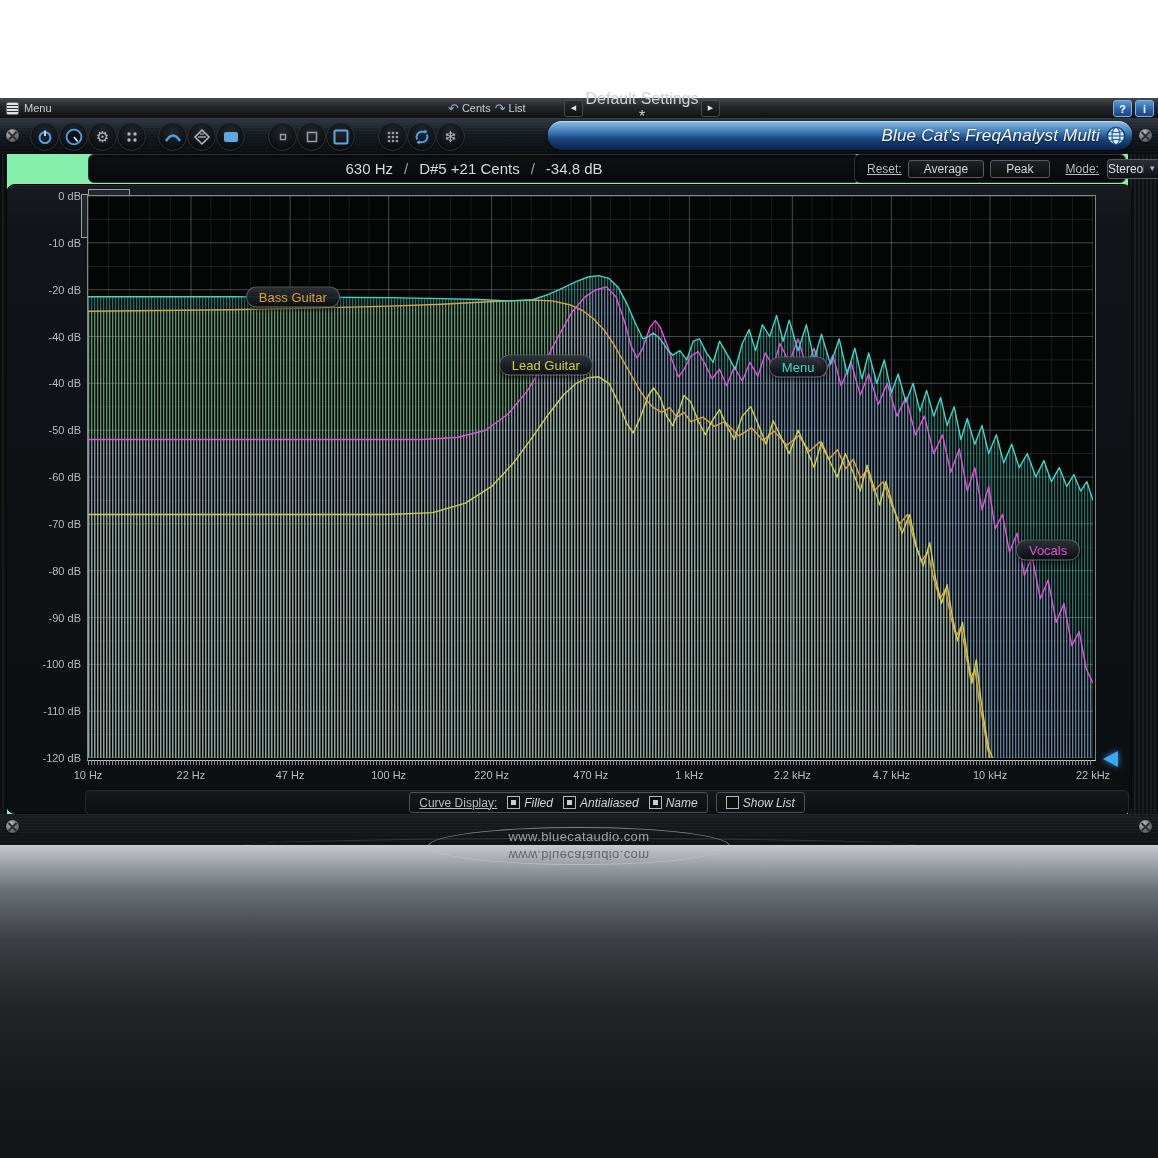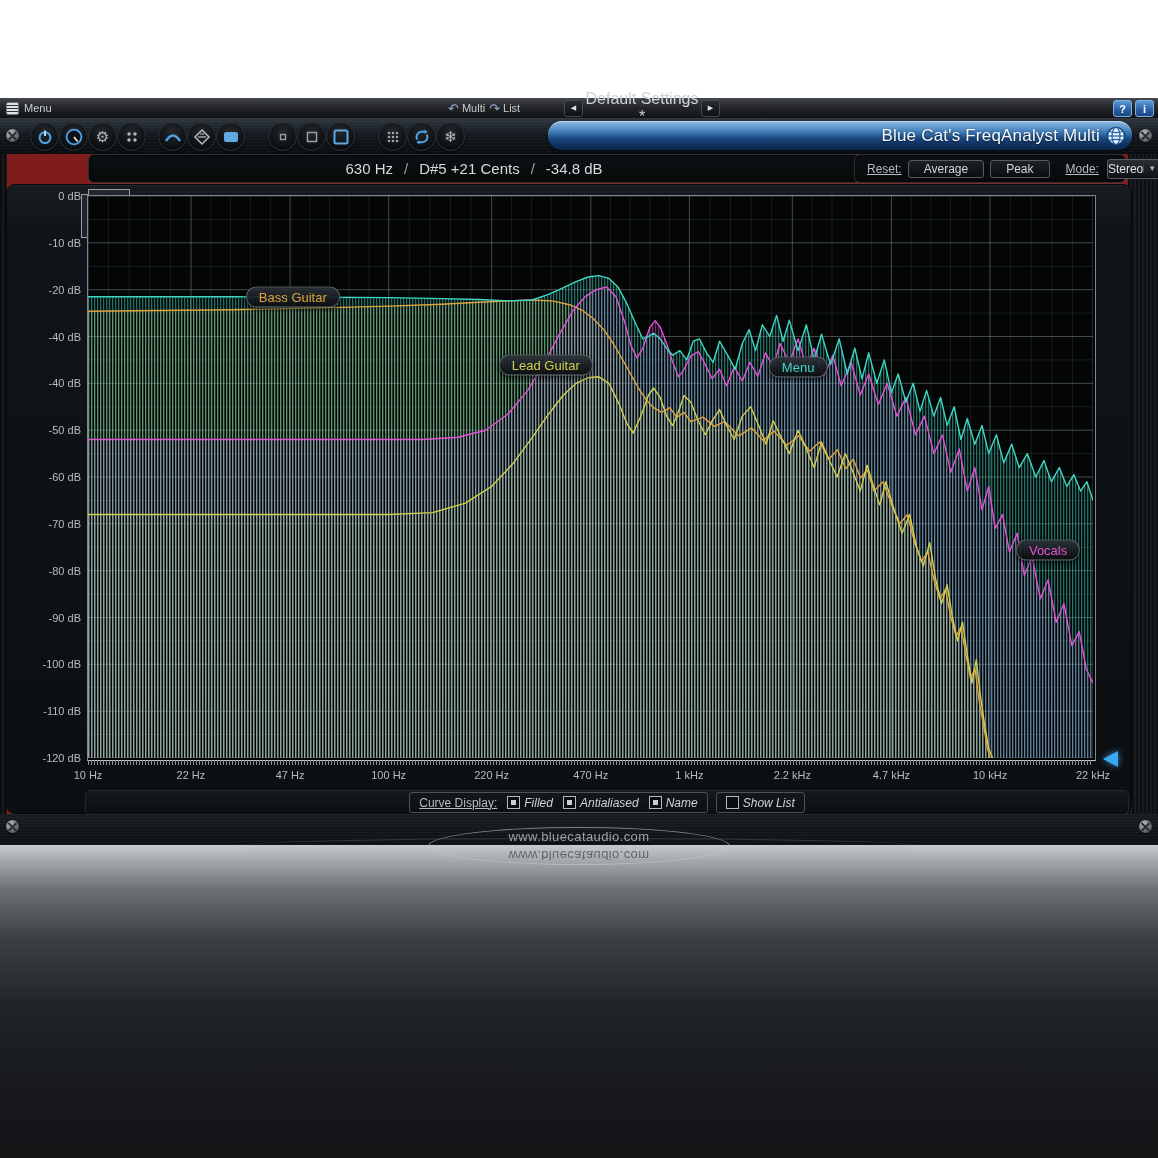--- a/index.html
+++ b/index.html
@@ -1,36 +1,36 @@
 <!DOCTYPE html>
 <html><head>
 <meta charset="utf-8">
 <style>
   html,body{margin:0;padding:0;background:#ffffff;}
   body{width:1158px;height:1158px;overflow:hidden;font-family:"Liberation Sans",sans-serif;-webkit-font-smoothing:antialiased;}
   #stage{position:relative;width:1158px;height:1158px;background:#fff;}
   
-  #app{position:absolute;left:0;top:98px;width:1158px;height:747px;background:#7f1d1d;}
+  #app{position:absolute;left:0;top:98px;width:1158px;height:747px;background:#86efac;}
   
   .menu-bar{position:absolute;left:0;top:0;width:1158px;height:20px;background:linear-gradient(180deg,#45484c 0%,#26282b 40%,#101214 100%);display:flex;align-items:center;font-size:11px;color:#c9cdd1;}
   .menu-left{display:flex;align-items:center;gap:5px;padding-left:6px;}
   .mini-menu-icon{width:11px;height:11px;border-radius:2px;border:1px solid #6d7276;background:repeating-linear-gradient(180deg,#dfe3e7 0 2px,#2c2f33 2px 3px);}
   .undo-redo{position:absolute;left:448px;top:0;height:20px;display:flex;align-items:center;gap:4px;}
   .arr-ico{color:#8fa8c8;font-size:13px;line-height:1;}
   .ur-btn{display:flex;align-items:center;gap:3px;cursor:pointer;}
   .preset-nav{position:absolute;left:564px;top:2px;height:16px;display:flex;align-items:center;}
   .nav-btn{width:17px;height:15px;background:linear-gradient(180deg,#2a2d31,#0e1012);border:1px solid #454a4f;border-radius:3px;color:#dfe3e6;font-size:7px;display:flex;align-items:center;justify-content:center;}
   .preset-label{width:118px;text-align:center;color:#cfd3d7;font-size:16px;}
   .help-grp{position:absolute;right:4px;top:2px;display:flex;gap:3px;}
   .hlp-btn{width:17px;height:15px;border-radius:3px;background:linear-gradient(180deg,#5b9bd5 0%,#2a62a8 55%,#1b4480 100%);border:1px solid #7fb2e0;color:#fff;font-weight:bold;font-size:11px;display:flex;align-items:center;justify-content:center;}
   
   .toolbar{position:absolute;left:0;top:20px;width:1158px;height:36px;background:linear-gradient(180deg,#30383f 0%,#141a20 45%,#0a0d10 100%);}
   .toolbar:after{content:"";position:absolute;inset:0;background-image:repeating-linear-gradient(180deg,rgba(255,255,255,0.025) 0 1px,transparent 1px 3px);pointer-events:none;}
   .title-band{position:absolute;right:26px;top:3px;width:578px;height:29px;border-radius:14px;background:linear-gradient(180deg,#8fc0ea 0%,#3e7ab6 38%,#18457c 62%,#0a2349 100%);box-shadow:inset 0 1px 0 rgba(255,255,255,0.4),0 1px 3px rgba(0,0,0,0.5);display:flex;align-items:center;justify-content:flex-end;padding-right:6px;z-index:2;}
-  .plug-title{font-size:17px;color:#f4f8fc;text-shadow:0 1px 2px rgba(0,0,0,0.65);letter-spacing:0.2px;}
+  .plug-title{font-size:17px;font-style:italic;color:#f4f8fc;text-shadow:0 1px 2px rgba(0,0,0,0.65);letter-spacing:0.2px;}
   .globe{margin-left:6px;}
   .icon-row{position:absolute;left:30px;top:4px;display:flex;align-items:center;z-index:3;}
   .ibtn{width:27px;height:27px;border-radius:50%;background:radial-gradient(circle at 50% 32%,#23282d,#0a0d10 75%);border:1px solid #2e3438;display:flex;align-items:center;justify-content:center;margin-right:0px;box-shadow:0 1px 2px rgba(0,0,0,0.6);}
   .ig{margin-right:11px;}
   .uni-ico{color:#b4b9bd;font-size:15px;line-height:1;}
   
   .readout-box{position:absolute;top:56px;height:27px;background:linear-gradient(180deg,#0e1114,#070909);border:1px solid #2c3136;border-radius:6px;box-shadow:inset 0 1px 3px rgba(0,0,0,0.8),0 1px 0 rgba(255,255,255,0.05);display:flex;align-items:center;justify-content:center;color:#d6dadd;font-size:15px;}
   .ro-left{left:88px;width:770px;}
   .ro-right{right:32px;width:258px;font-size:12px;justify-content:flex-start;padding-left:12px;}
   .ro-sep{color:#9aa0a5;margin:0 11px;}
@@ -85,21 +85,21 @@
     <div class="right-bevel"></div>
 
     <div class="menu-bar">
       <div class="menu-left">
         <span class="mini-menu-icon"></span>
         <span>Menu</span>
       </div>
       <div class="undo-redo">
         <span class="ur-btn">
           <span class="arr-ico">↶</span>
-          <span>Multi</span>
+          <span>Cents</span>
         </span>
         <span class="ur-btn">
           <span class="arr-ico">↷</span>
           <span>List</span>
         </span>
       </div>
       <div class="preset-nav">
         <span class="nav-btn">◀</span>
         <span class="preset-label">Default Settings *</span>
         <span class="nav-btn">▶</span>

